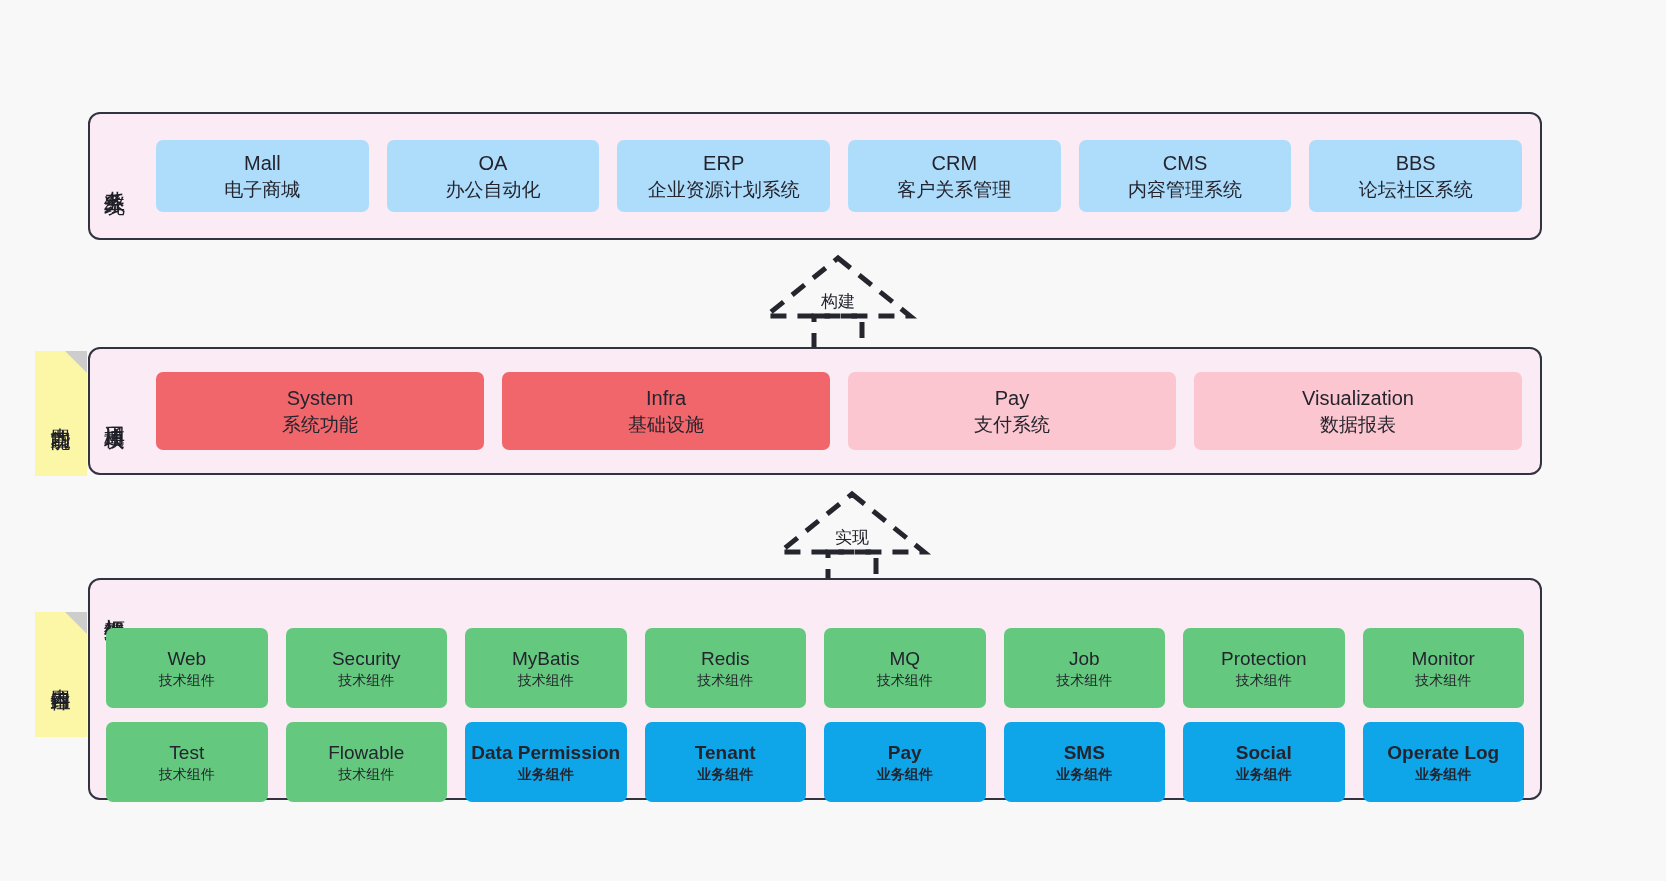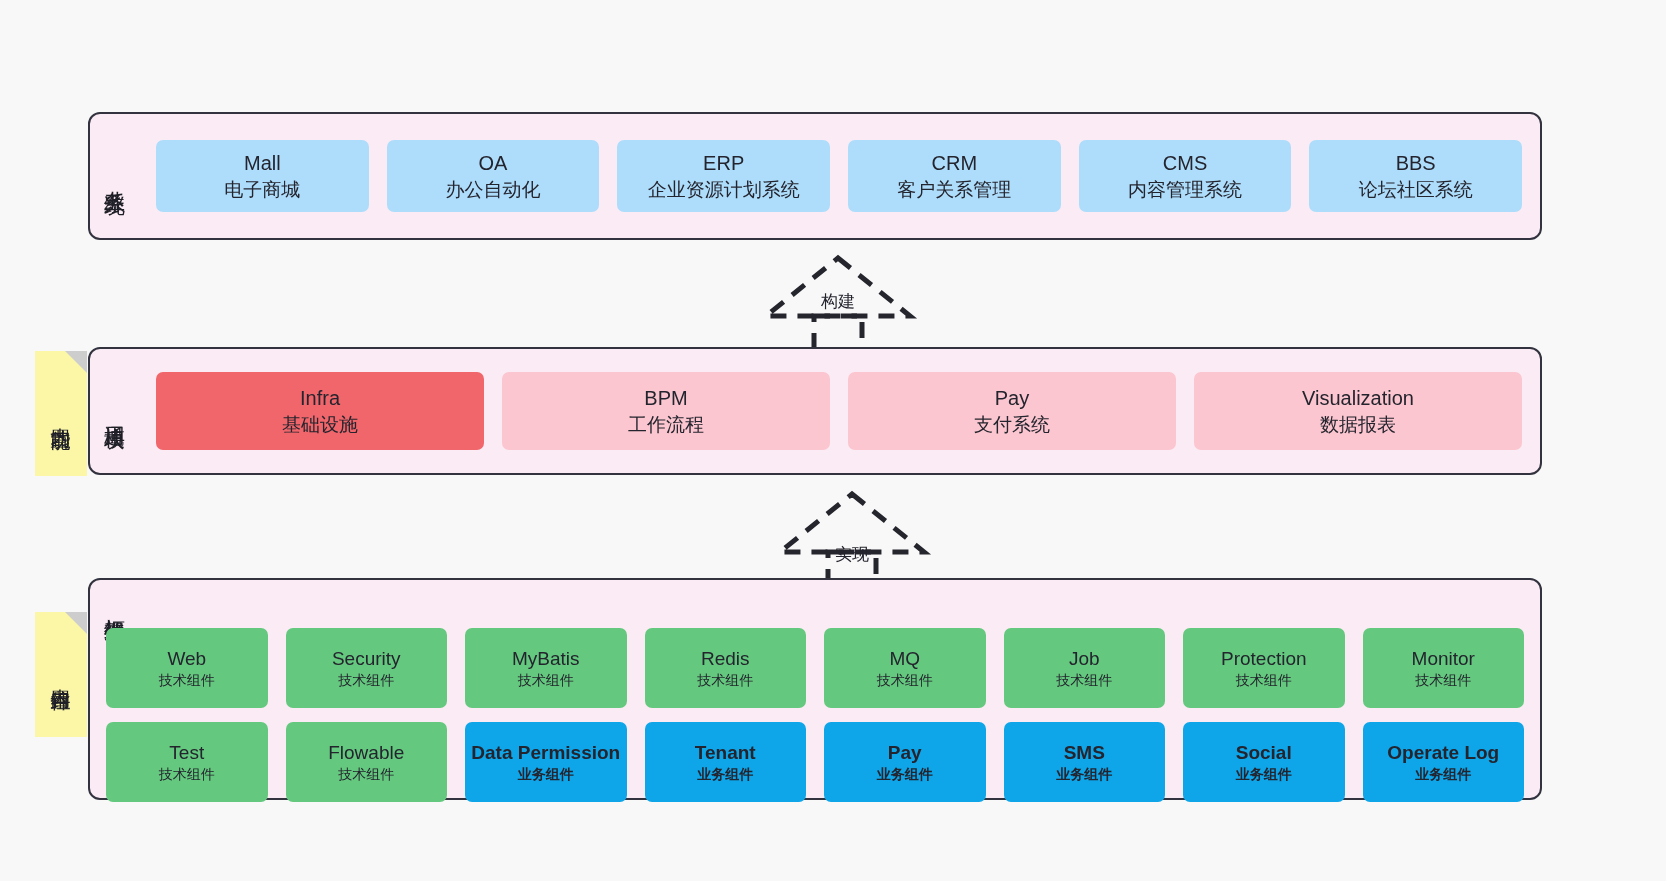--- a/index.html
+++ b/index.html
@@ -135,21 +135,21 @@
     top: 40px;
     text-align: center;
     font-size: 17px;
     color: #24242e;
     user-select: none;
     pointer-events: none;
   }
   #arrow-build   { left: 758px; top: 252px; }
   #arrow-build .uml-label { top: 38px; }
   #arrow-impl    { left: 772px; top: 488px; }
-  #arrow-impl .uml-label  { top: 38px; margin-top: 17px; }
+  #arrow-impl .uml-label  { top: 38px; }
 </style>
 </head>
 <body>
 
 <div id="canvas">
 
   <div class="layer" id="layer-business">
     <div class="layer-title">业务系统</div>
     <div class="cards">
       <div class="card-row">
@@ -191,26 +191,26 @@
 
   <div class="sticky" id="sticky-common">
     <span>内置功能</span>
   </div>
 
   <div class="layer" id="layer-common">
     <div class="layer-title">通用模块</div>
     <div class="cards">
       <div class="card-row">
         <div class="card c-red">
+          <span class="en">System</span>
+          <span class="cn">系统功能</span>
+        </div>
+        <div class="card c-red">
           <span class="en">Infra</span>
           <span class="cn">基础设施</span>
-        </div>
-        <div class="card c-pink">
-          <span class="en">BPM</span>
-          <span class="cn">工作流程</span>
         </div>
         <div class="card c-pink">
           <span class="en">Pay</span>
           <span class="cn">支付系统</span>
         </div>
         <div class="card c-pink">
           <span class="en">Visualization</span>
           <span class="cn">数据报表</span>
         </div>
       </div>

